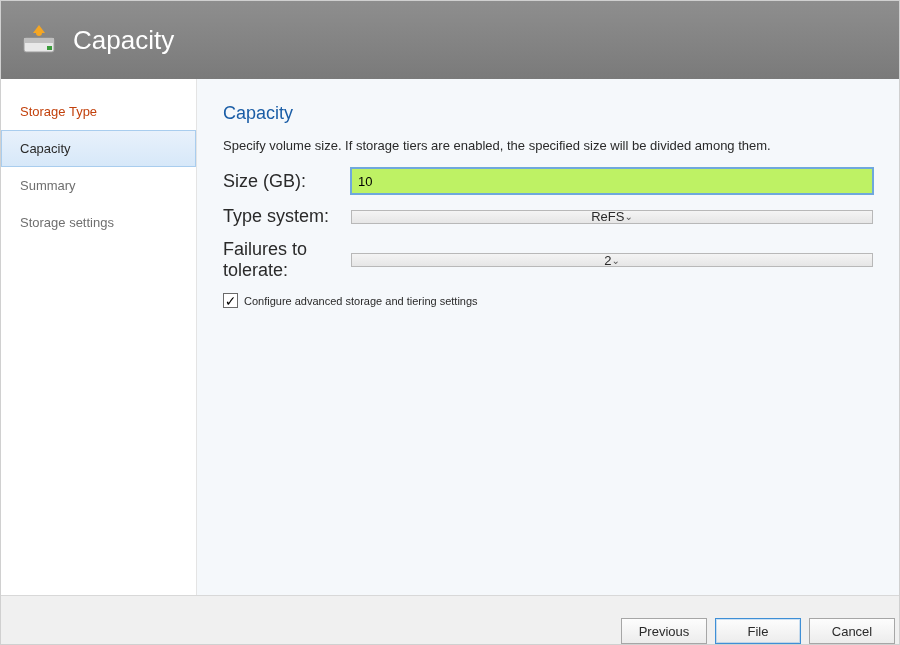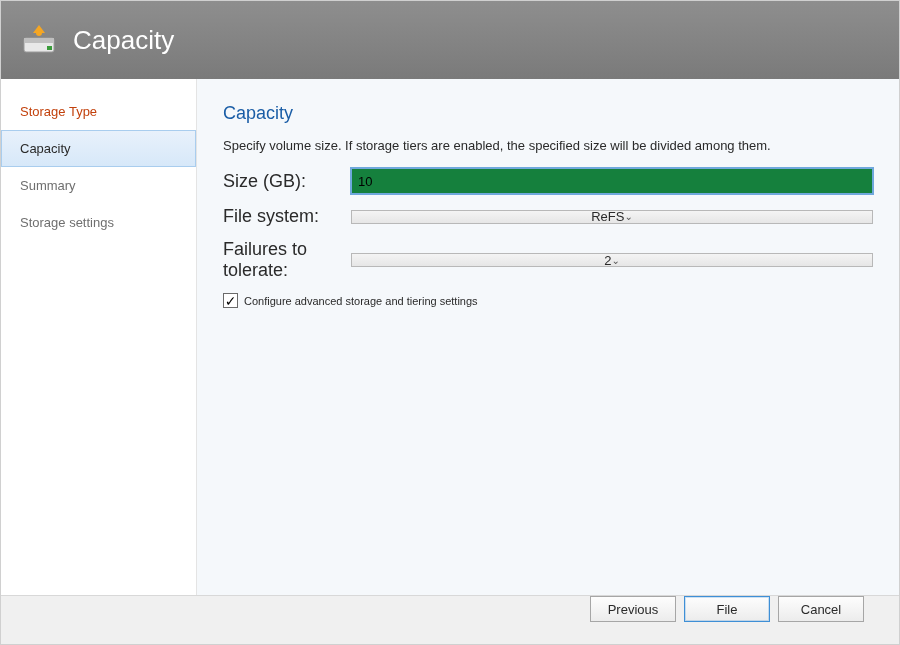--- a/index.html
+++ b/index.html
@@ -86,21 +86,21 @@
       font-size: 18px;
     }
     .text-input {
       flex: 1;
       height: 26px;
       border: 1px solid #6fa8dc;
       outline: 1px solid #6fa8dc;
       padding: 2px 6px;
       font-family: inherit;
       font-size: 13px;
-      background: #15803d;
+      background: #bef264;
     }
     .dropdown {
       flex: 1;
       height: 14px;
       border: 1px solid #b8b8b8;
       background: linear-gradient(to bottom, #f4f4f4, #e6e6e6);
       padding: 0 8px;
       display: flex;
       align-items: center;
       justify-content: center;
@@ -133,23 +133,23 @@
     }
     .checkbox-label {
       font-size: 11px;
       color: #2a2a2a;
     }
     
     .footer {
       height: 48px;
       background: #f0f0f0;
       display: flex;
-      align-items: flex-start;
+      align-items: flex-end;
       justify-content: flex-end;
-      padding-right: 35px;
+      padding-right: 4px;
       gap: 8px;
     }
     .btn {
       min-width: 86px;
       height: 26px;
       border: 1px solid #a6a6a6;
       background: linear-gradient(to bottom, #fdfdfd, #ececec);
       font-family: inherit;
       font-size: 13px;
       color: #2a2a2a;
@@ -195,21 +195,21 @@
   <div class="main">
     <h2 class="page-heading">Capacity</h2>
     <p class="page-description">Specify volume size. If storage tiers are enabled, the specified size will be divided among them.</p>
 
     <div class="form-row">
       <label class="form-label">Size (GB):</label>
       <input class="text-input" type="text" value="10" style="">
     </div>
 
     <div class="form-row">
-      <label class="form-label">File system:</label>
+      <label class="form-label">Type system:</label>
       <div class="dropdown">
         <span>ReFS</span>
         <span class="dropdown-chevron">⌄</span>
       </div>
     </div>
 
     <div class="form-row">
       <label class="form-label">Failures to tolerate:</label>
       <div class="dropdown">
         <span>2</span>

